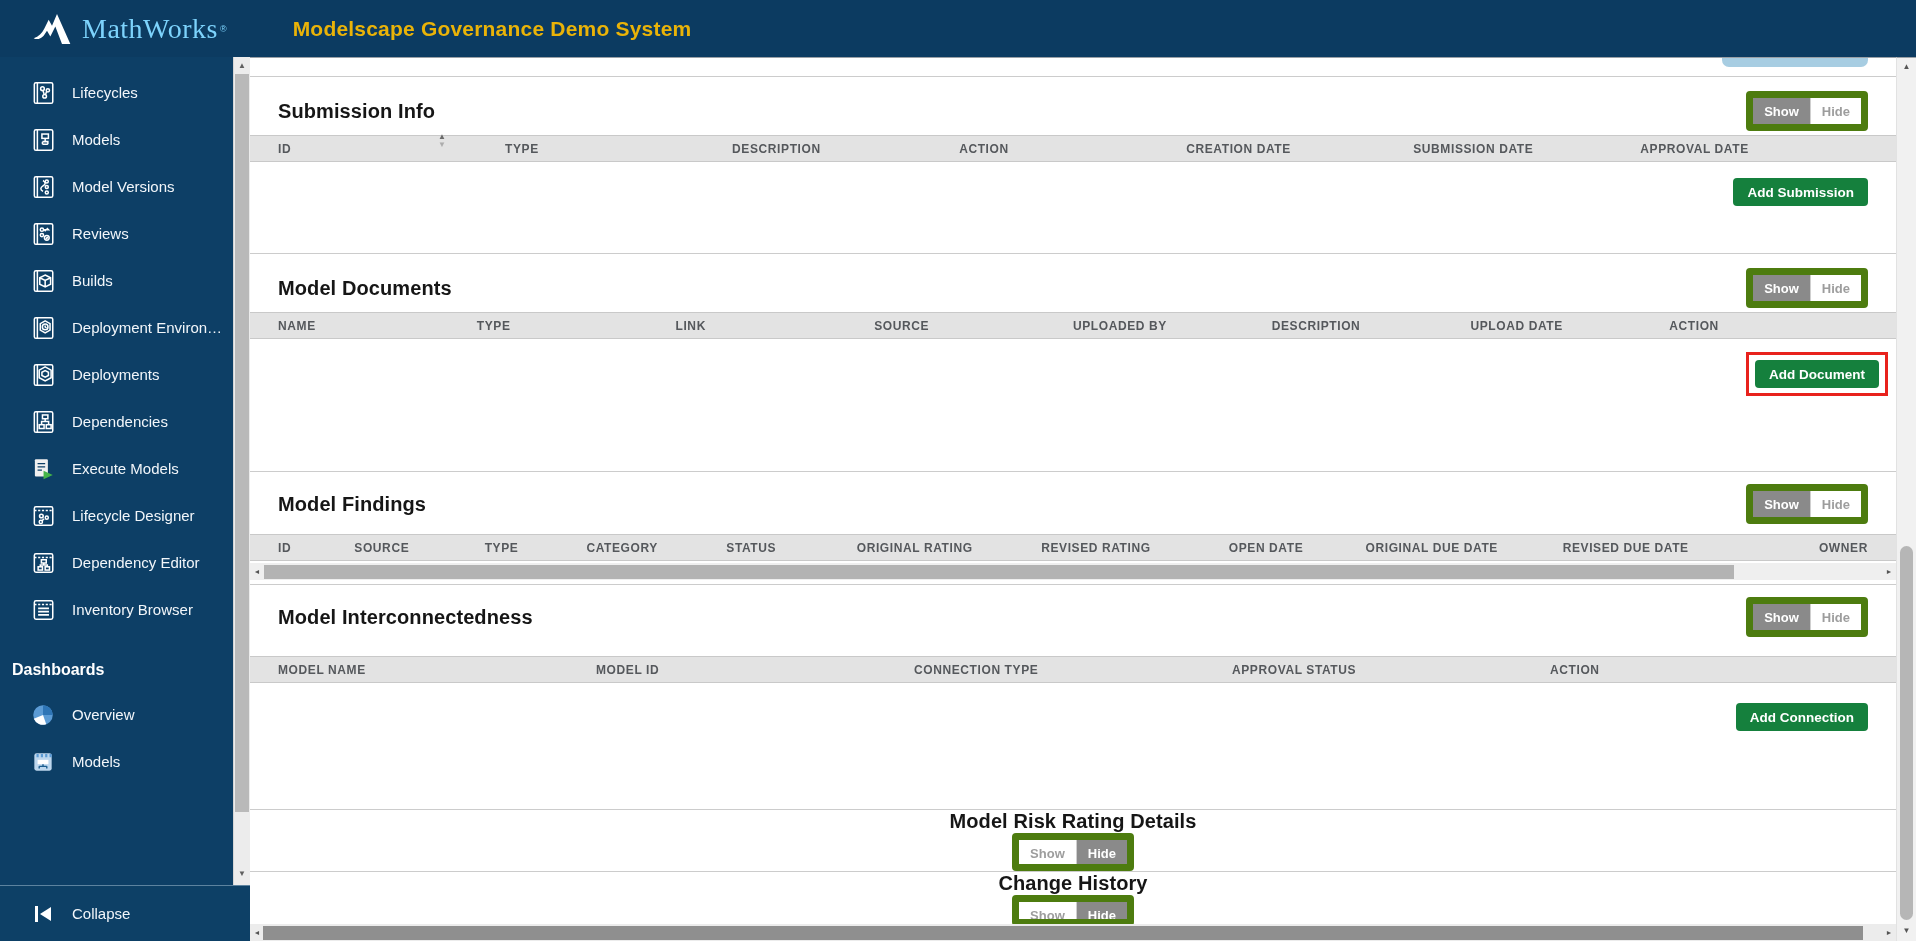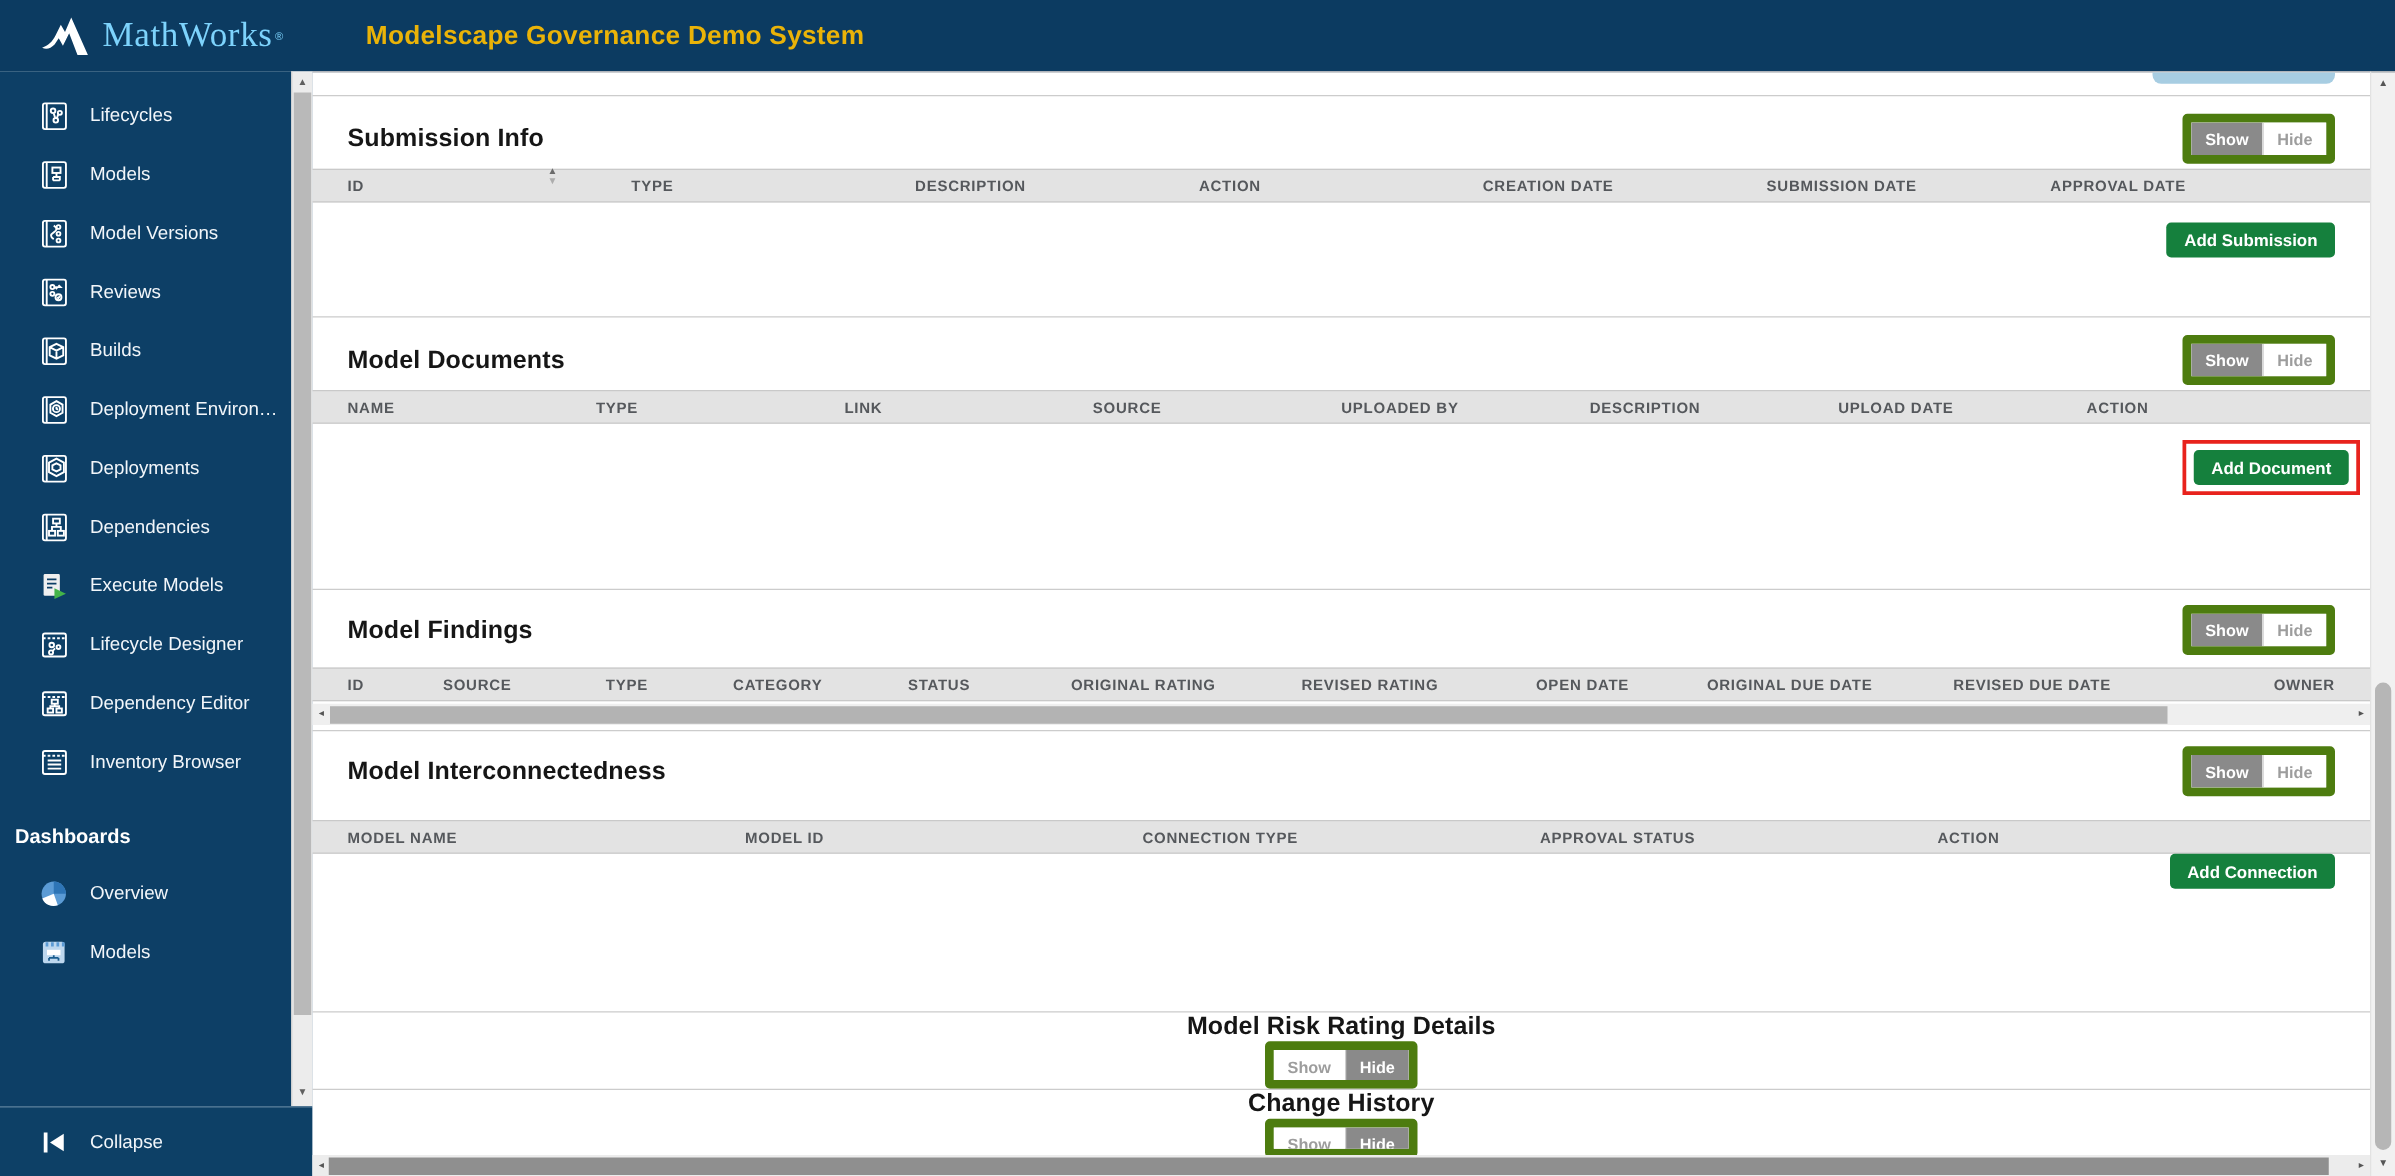--- a/index.html
+++ b/index.html
@@ -54,21 +54,21 @@
 
   .thead { height:27px; background:#e3e3e3; border-top:1px solid #c9c9c9; border-bottom:1px solid #c9c9c9; display:flex; align-items:center; padding:0 28px; }
   .th { font-size:12px; font-weight:700; color:#55585c; letter-spacing:.6px; width:var(--w); position:relative; white-space:nowrap; }
   .th.right { text-align:right; }
   .sort { position:absolute; left:160px; top:-9px; display:flex; flex-direction:column; line-height:8px; font-size:8px; cursor:pointer; }
   .sort .s-up { color:#6b6b6b; } .sort .s-dn { color:#adadad; }
 
   .panel-body { display:flex; justify-content:flex-end; padding-right:28px; }
   .add-btn { background:#15803d; color:#fff; border:none; border-radius:4px; font-family:inherit; font-size:13.5px; font-weight:600; padding:0 14px; height:28px; cursor:pointer; }
   .highlight-box { border:3px solid #e8221d; padding:5px 6px; margin-top:13px; background:#fff; }
-  .mt16 { margin-top:16px; } .mt20 { }
+  .mt16 { margin-top:16px; } .mt20 { margin-top:20px; }
 
   
   .h-scrollbar { height:17px; background:#efefef; position:relative; margin-top:2px; }
   .h-scrollbar .arr { position:absolute; top:0; height:17px; width:14px; font-size:7px; color:#555; display:flex; align-items:center; justify-content:center; cursor:pointer; }
   .h-scrollbar .arr.left { left:0; } .h-scrollbar .arr.right { right:0; }
   .h-thumb { position:absolute; top:1.5px; height:14px; background:#b3b3b3; cursor:pointer; }
   .h-scrollbar.findings .h-thumb { left:14px; width:1470px; }
   .h-scrollbar.bottom { position:absolute; bottom:0; left:0; right:0; margin:0; background:#ececec; }
   .h-scrollbar.bottom .h-thumb { left:13px; width:1600px; background:#8f8f8f; }
 

